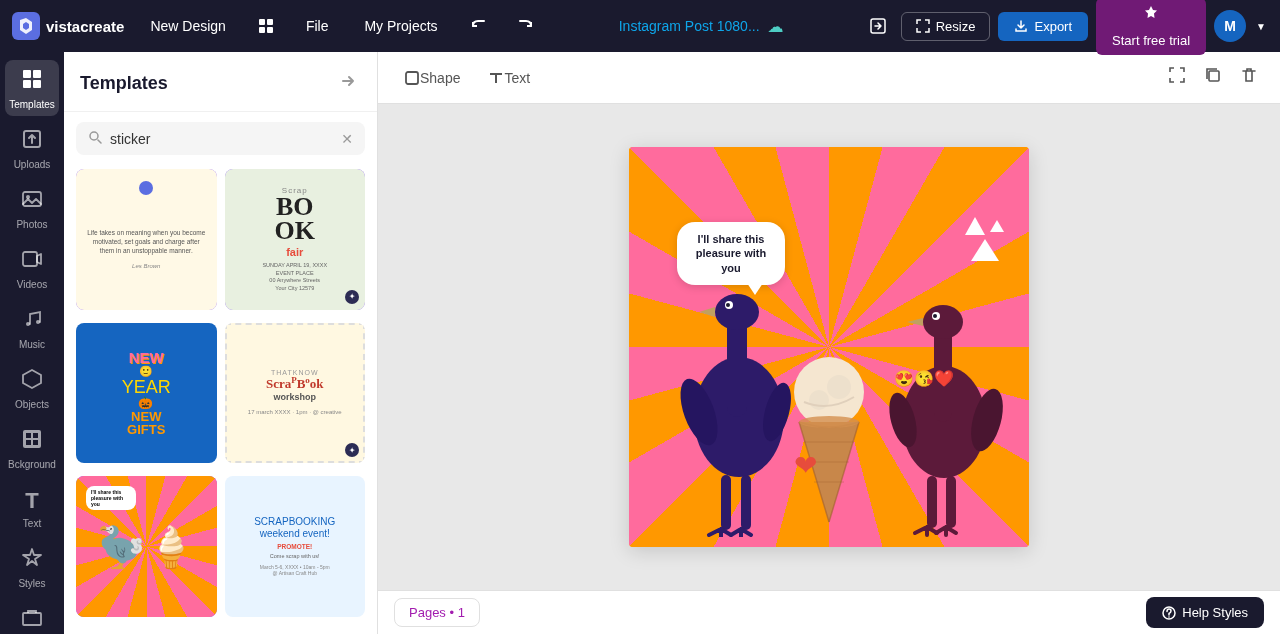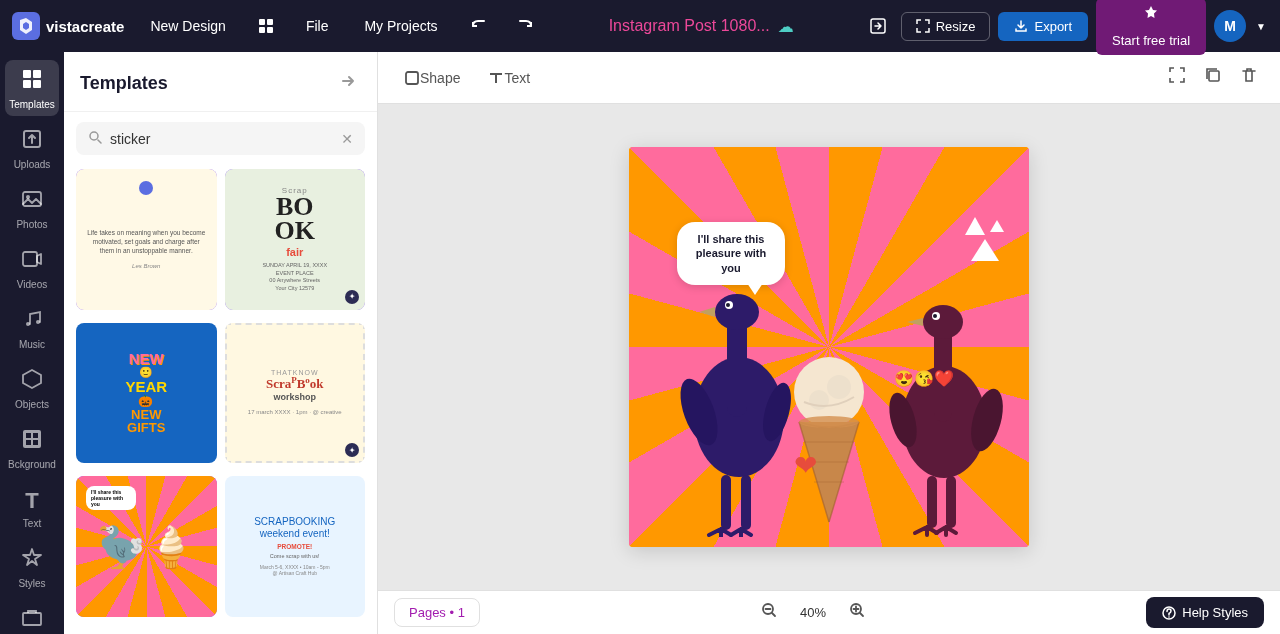--- a/index.html
+++ b/index.html
@@ -47,22 +47,22 @@
       display: flex; align-items: center; justify-content: center;
     }
     .nav-center {
       flex: 1;
       display: flex;
       align-items: center;
       justify-content: center;
       gap: 8px;
     }
     .project-name {
-      color: #ec4899;
-      font-size: 16px;
+      color: #0ea5e9;
+      font-size: 14px;
       max-width: 200px;
       overflow: hidden;
       text-overflow: ellipsis;
       white-space: nowrap;
     }
     .cloud-icon { color: #4ecdc4; font-size: 16px; }
     .nav-right {
       display: flex;
       align-items: center;
       gap: 8px;
@@ -536,21 +536,21 @@
           <div style="font-size:11px;font-weight:700;color:#e74c3c;margin-top:2px;">fair</div>
           <div style="font-size:5.5px;color:#666;text-align:center;margin-top:4px;line-height:1.4;">SUNDAY APRIL 19, XXXX<br>EVENT PLACE<br>00 Anywhere Streets<br>Your City 12579</div>
           <div style="position:absolute;bottom:6px;right:6px;width:14px;height:14px;background:#2c2c54;border-radius:50%;display:flex;align-items:center;justify-content:center;color:white;font-size:8px;">✦</div>
         </div>
       </div>
 
       <div class="template-card">
         <div style="width:100%;height:100%;background:#1565c0;display:flex;flex-direction:column;align-items:center;justify-content:center;padding:8px;">
           <div style="font-size:15px;font-weight:900;color:#ff6b9d;text-shadow:1px 1px 0 #ff9800;line-height:1;text-align:center;">NEW</div>
           <div style="font-size:11px;">🙂</div>
-          <div style="font-size:15px;font-weight:700;color:#ffd700;line-height:1;text-align:right;">YEAR</div>
+          <div style="font-size:18px;font-weight:400;color:#ffd700;line-height:1;text-align:right;">YEAR</div>
           <div style="font-size:12px;">🎃</div>
           <div style="font-size:13px;font-weight:900;color:#ff9800;line-height:1;text-align:center;">NEW<br>GIFTS</div>
         </div>
       </div>
 
       <div class="template-card">
         <div style="width:100%;height:100%;background:#fff8e1;border:2px dashed #ddd;display:flex;flex-direction:column;align-items:center;justify-content:center;padding:8px;">
           <div style="font-size:7px;color:#999;letter-spacing:1px;text-transform:uppercase;">thatknow</div>
           <div style="font-family:serif;font-size:13px;font-weight:700;color:#c0392b;text-align:center;line-height:1.1;">Scra<span style="font-size:9px;vertical-align:super;">P</span>B<span style="font-size:9px;vertical-align:super;">o</span>ok</div>
           <div style="font-size:9px;font-weight:600;color:#555;text-align:center;">workshop</div>
@@ -711,38 +711,20 @@
           <div style="position:absolute;right:75px;bottom:160px;z-index:7;font-size:16px;line-height:1;">😍😘❤️</div>
 
           <div style="position:absolute;left:165px;bottom:65px;z-index:7;color:#e74c3c;font-size:28px;">❤</div>
 
         </div>
       </div>
     </div>
 
     <div class="bottom-bar">
       <button class="pages-btn">Pages • 1</button>
-      <div class="zoom-controls">
-        <button class="zoom-btn">
-          <svg width="16" height="16" viewBox="0 0 16 16" fill="none" stroke="#555" stroke-width="1.8">
-            <circle cx="7" cy="7" r="5"></circle>
-            <path d="M11 11 L14 14" stroke-linecap="round"></path>
-            <path d="M4.5 7 L9.5 7" stroke-linecap="round"></path>
-          </svg>
-        </button>
-        <span class="zoom-level">40%</span>
-        <button class="zoom-btn">
-          <svg width="16" height="16" viewBox="0 0 16 16" fill="none" stroke="#555" stroke-width="1.8">
-            <circle cx="7" cy="7" r="5"></circle>
-            <path d="M11 11 L14 14" stroke-linecap="round"></path>
-            <path d="M4.5 7 L9.5 7" stroke-linecap="round"></path>
-            <path d="M7 4.5 L7 9.5" stroke-linecap="round"></path>
-          </svg>
-        </button>
-      </div>
       <button class="help-btn">
         <svg width="14" height="14" viewBox="0 0 14 14" fill="white">
           <circle cx="7" cy="7" r="6" fill="none" stroke="white" stroke-width="1.5"></circle>
           <path d="M5 5.5 Q5 3 7 3 Q9 3 9 5 Q9 6.5 7 7.5 L7 9" stroke="white" stroke-width="1.5" fill="none" stroke-linecap="round"></path>
           <circle cx="7" cy="11" r="0.8" fill="white"></circle>
         </svg>
         <span>Help Styles</span>
       </button>
     </div>
   </div>

